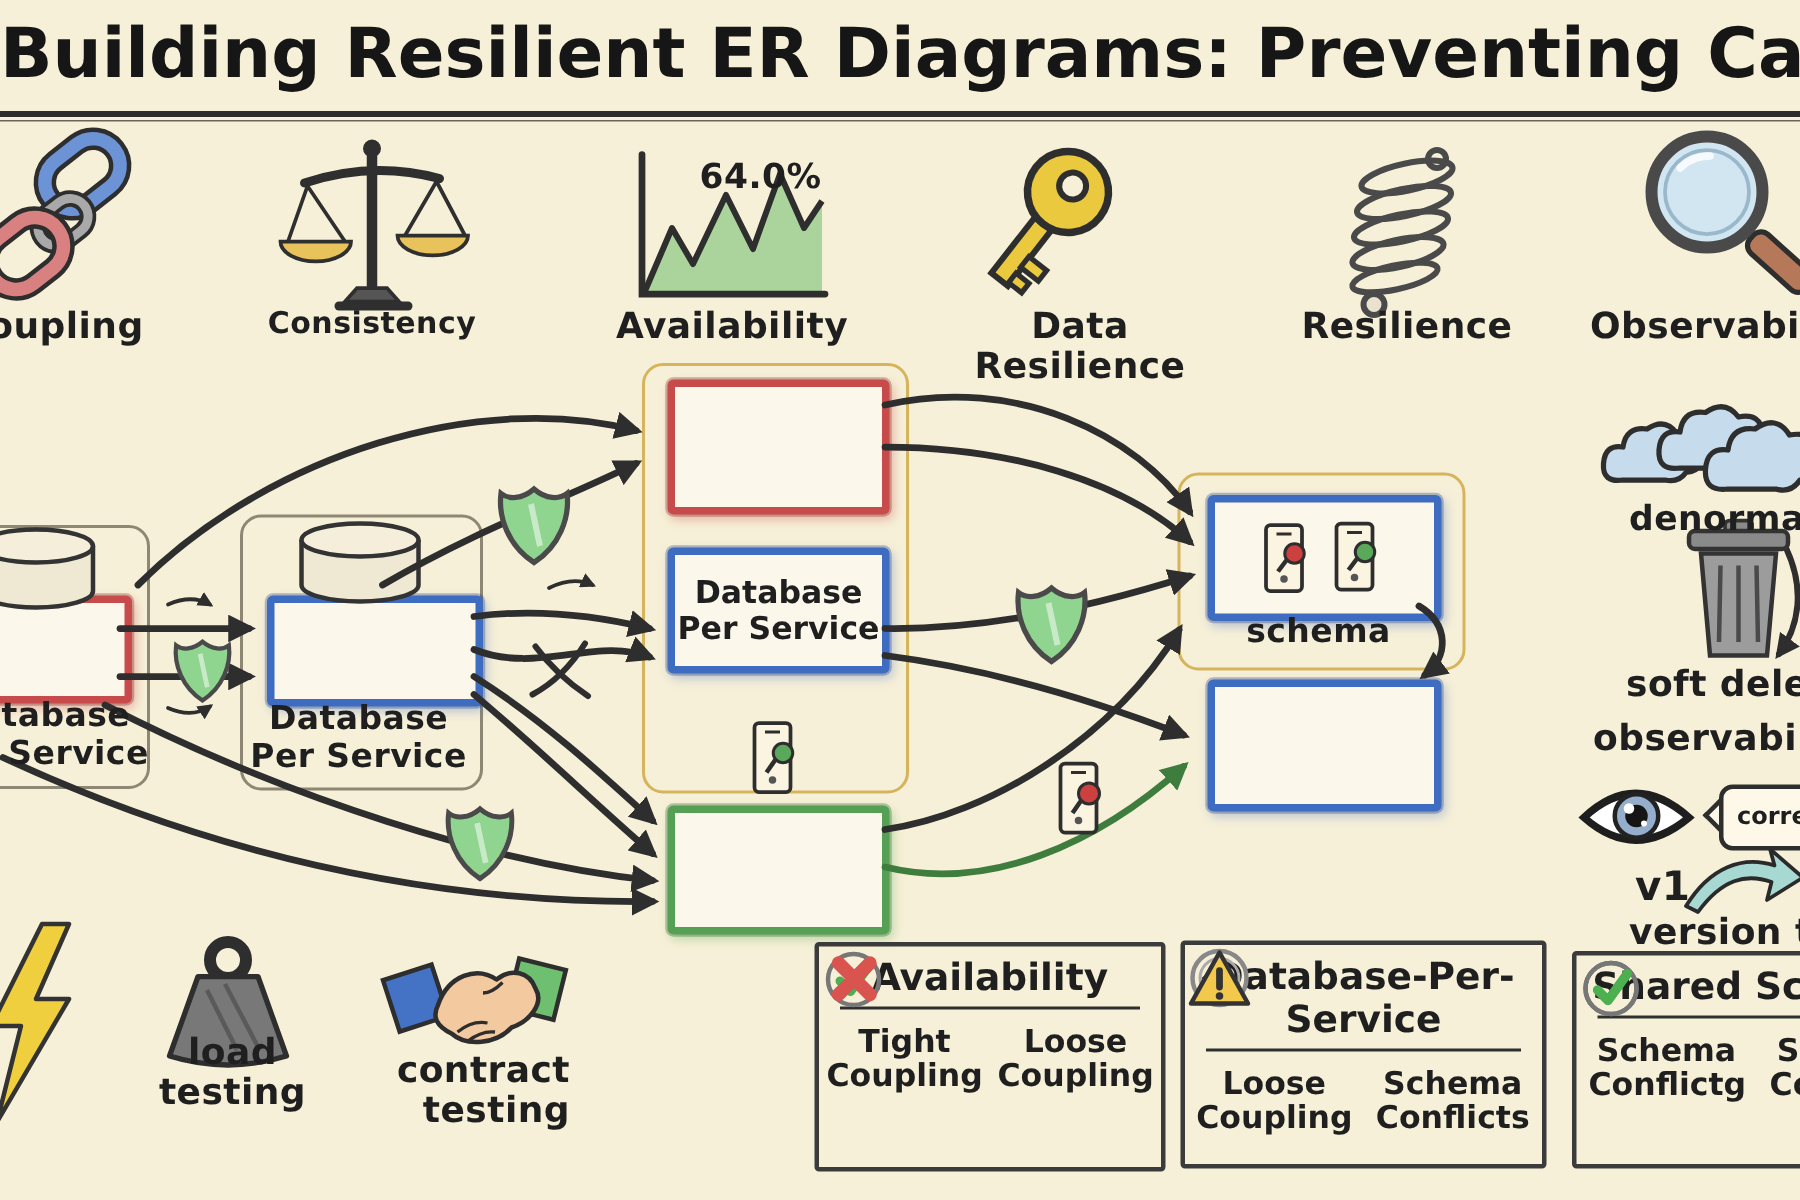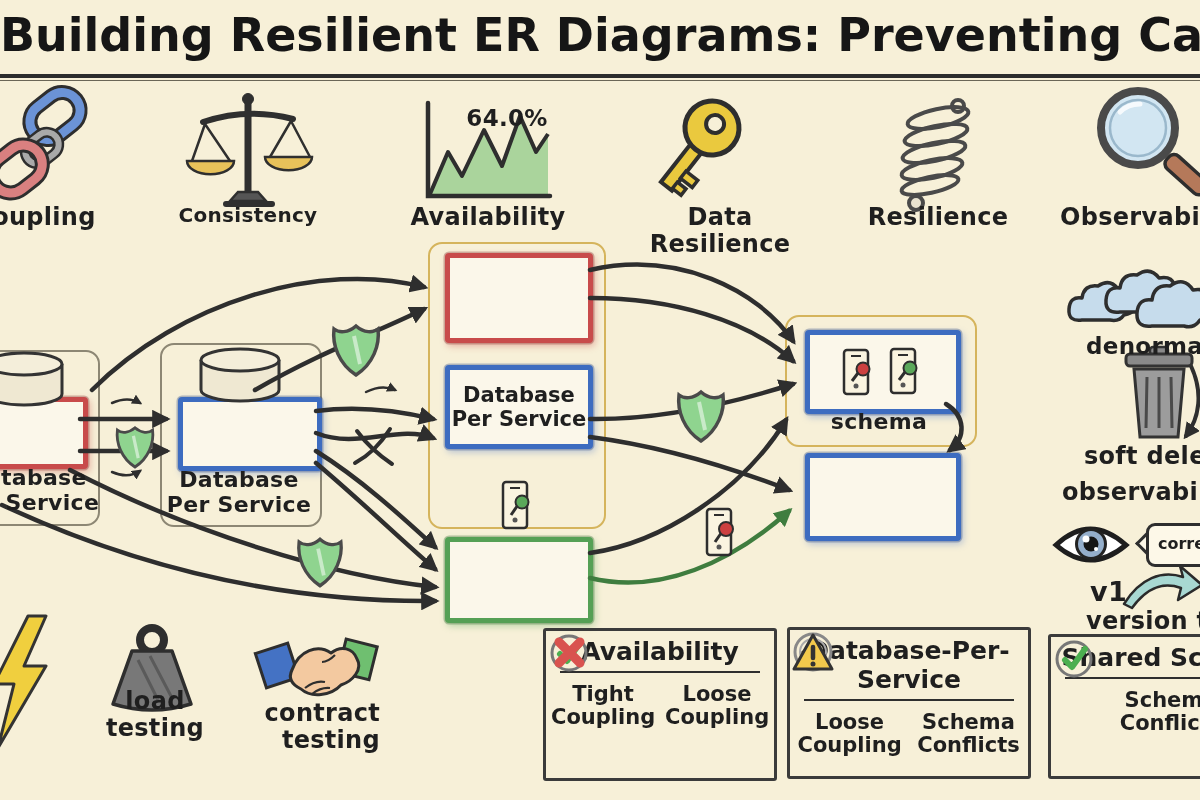--- a/index.html
+++ b/index.html
@@ -307,16 +307,23 @@
 
 <div class="card" style="left:1048px;top:634px;width:240px;height:139px;">
   <div class="card-title" style="white-space:nowrap;">Shared Schema</div>
   <div class="card-rule"></div>
   <div class="card-cols">
     <div class="card-col">
       <svg width="46" height="44">
         <circle cx="23" cy="22" r="17" fill="none" stroke="#777" stroke-width="3"></circle>
         <path d="M14,23 L21,30 L34,12" fill="none" stroke="#4caf50" stroke-width="6" stroke-linecap="round" stroke-linejoin="round"></path>
         </svg>
+      <div class="card-label">Schema Conflictg</div>
+    </div>
+    <div class="card-col">
+      <svg width="46" height="44">
+        <circle cx="23" cy="22" r="17" fill="none" stroke="#777" stroke-width="3"></circle>
+        <path d="M14,23 L21,30 L34,12" fill="none" stroke="#4caf50" stroke-width="6" stroke-linecap="round" stroke-linejoin="round"></path>
+        </svg>
       <div class="card-label">Schema Conflicts</div>
     </div>
   </div>
 </div>
 
 </body></html>

